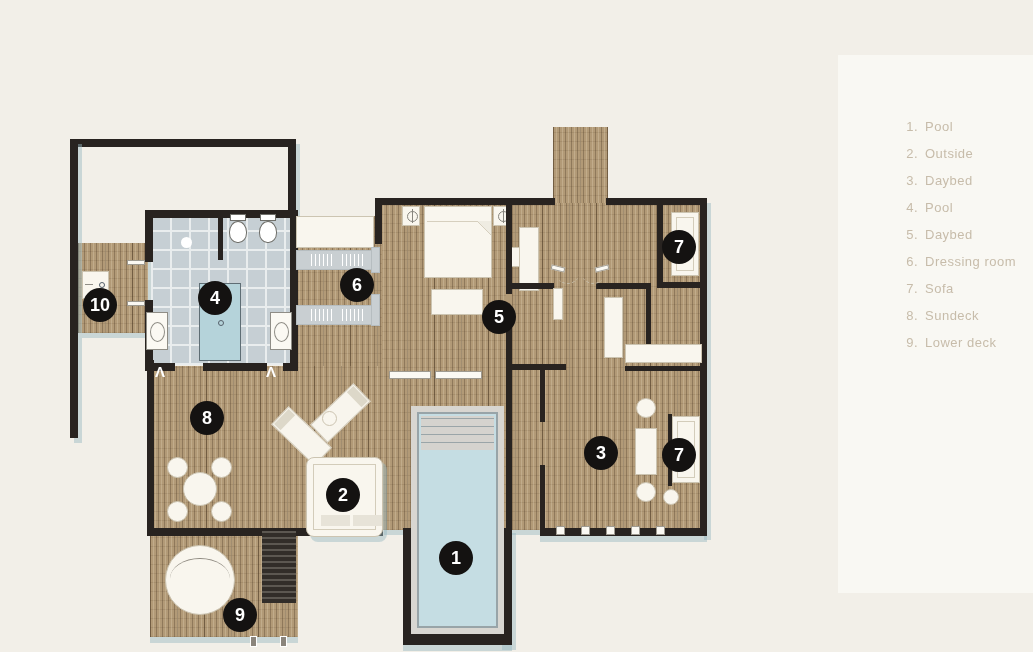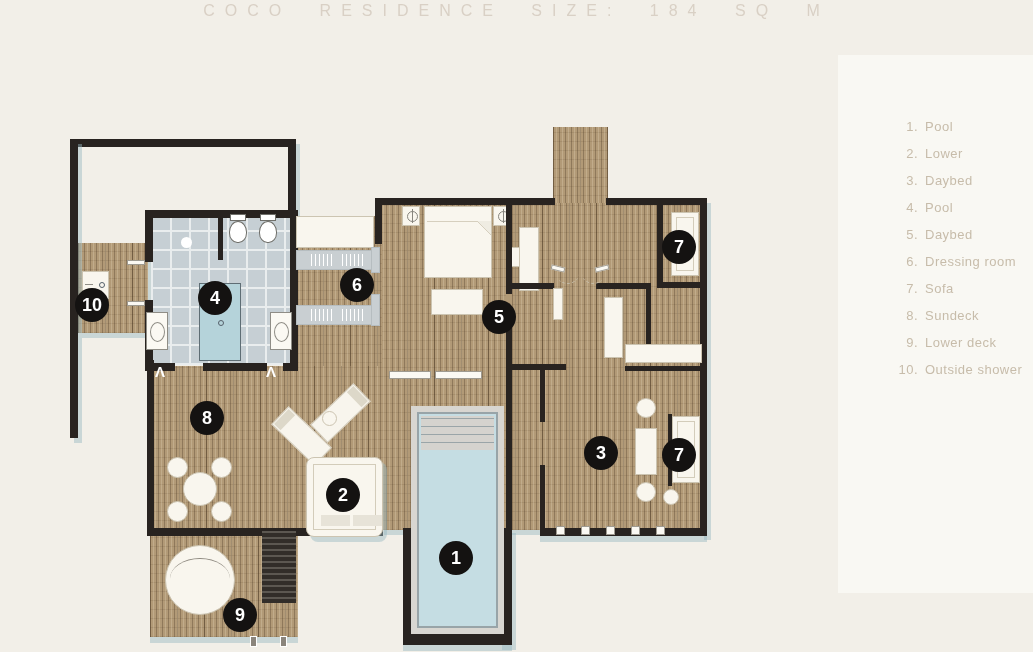--- a/index.html
+++ b/index.html
@@ -49,30 +49,29 @@
   .lounger:before{content:"";position:absolute;left:1px;right:1px;top:1px;height:9px;background:#ddd8c9;}
   .stairs{position:absolute;background:#322d29;
     background-image:repeating-linear-gradient(0deg,rgba(0,0,0,0) 0 4px,#5c5751 4px 6px);z-index:6;}
   .arc{position:absolute;width:22px;height:19px;border-bottom:1px dashed #c9c2b0;border-left:1px dashed rgba(0,0,0,0);border-radius:50%;z-index:6;}
 </style>
 </head>
 <body>
 
 <div class="page">
   <div class="right-panel"></div>
-  <h1 class="title">COCO RESIDENCE SIZE: 184 SQ M</h1>
 
   <ul class="legend">
     <li>
         <span class="n">1.</span>
         <span>Pool</span>
       </li>
     <li>
         <span class="n">2.</span>
-        <span>Lower</span>
+        <span>Outside</span>
       </li>
     <li>
         <span class="n">3.</span>
         <span>Daybed</span>
       </li>
     <li>
         <span class="n">4.</span>
         <span>Pool</span>
       </li>
     <li>
@@ -87,24 +86,20 @@
         <span class="n">7.</span>
         <span>Sofa</span>
       </li>
     <li>
         <span class="n">8.</span>
         <span>Sundeck</span>
       </li>
     <li>
         <span class="n">9.</span>
         <span>Lower deck</span>
-      </li>
-    <li>
-        <span class="n">10.</span>
-        <span>Outside shower</span>
       </li>
   </ul>
 
   <div class="plan">
 
     <div class="wood" style="left:553px;top:127px;width:55px;height:78px;"></div>
     <div class="wood sh" style="left:380px;top:203px;width:322px;height:327px;"></div>
     <div class="wood" style="left:296px;top:216px;width:86px;height:174px;"></div>
     <div class="wood" style="left:152px;top:366px;width:230px;height:164px;"></div>
     <div class="wood sh" style="left:78px;top:243px;width:70px;height:90px;"></div>
@@ -261,16 +256,16 @@
     <div class="marker" style="left:439px;top:541px;">1</div>
     <div class="marker" style="left:326px;top:478px;">2</div>
     <div class="marker" style="left:584px;top:436px;">3</div>
     <div class="marker" style="left:198px;top:281px;">4</div>
     <div class="marker" style="left:482px;top:300px;">5</div>
     <div class="marker" style="left:340px;top:268px;">6</div>
     <div class="marker" style="left:662px;top:230px;">7</div>
     <div class="marker" style="left:662px;top:438px;">7</div>
     <div class="marker" style="left:190px;top:401px;">8</div>
     <div class="marker" style="left:223px;top:598px;">9</div>
-    <div class="marker" style="left:75px;top:288px;">10</div>
+    <div class="marker" style="left:83px;top:288px;">10</div>
 
   </div>
 </div>
 
 </body></html>

